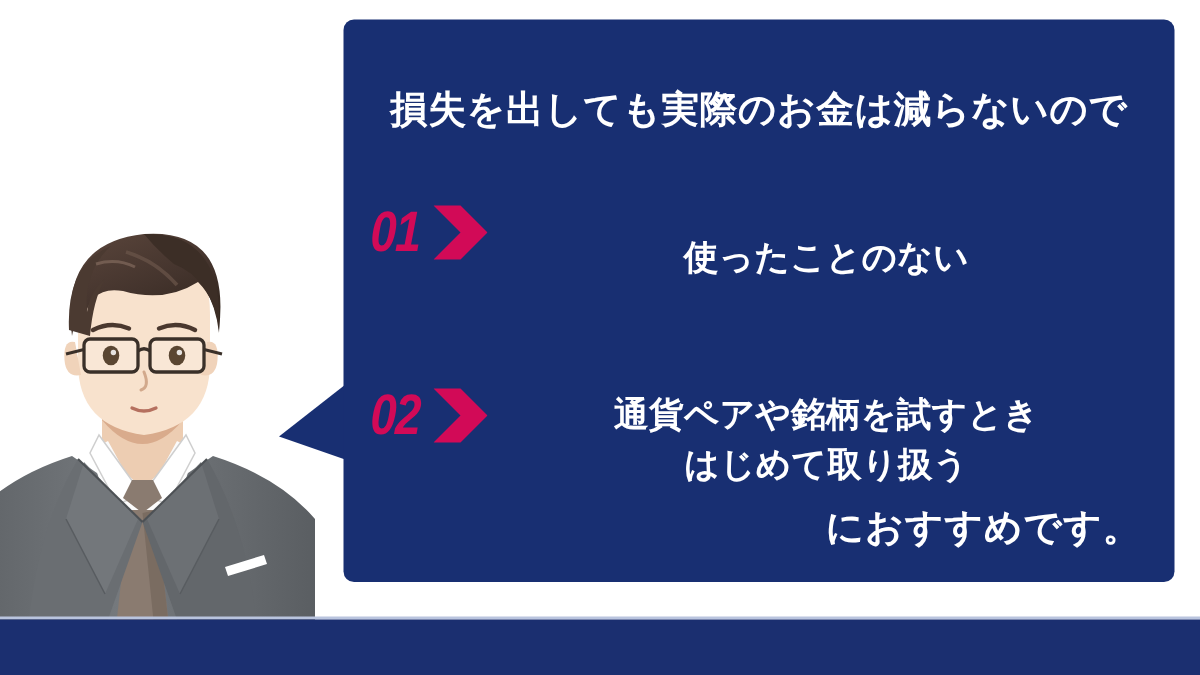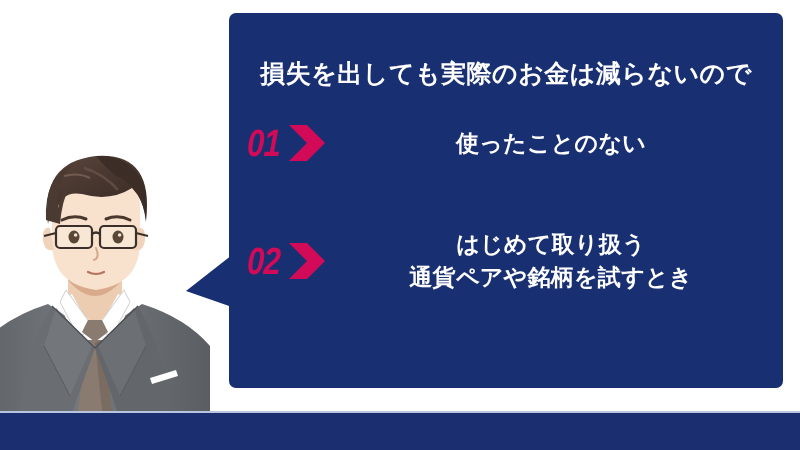--- a/index.html
+++ b/index.html
@@ -124,20 +124,21 @@
   .badge-arrow svg { display: block; }
 
   .item-text {
     flex: 1 1 auto;
     text-align: center;
     font-size: 23px;
     font-weight: 700;
     line-height: 1.42;
     letter-spacing: 0.3px;
     padding-right: 34px;
+    margin-top: 32px;
   }
   .item-text .line { display: block; white-space: nowrap; }
 
   .closing {
     position: absolute;
     right: 22px;
     top: 322px;
     font-size: 25px;
     font-weight: 700;
     letter-spacing: 0.8px;
@@ -177,25 +178,26 @@
       <div class="item-row row-2" style="width:554px;">
         <div class="badge">
           <span class="badge-number">02</span>
           <span class="badge-arrow">
             <svg width="36" height="40" viewBox="0 0 36 40" xmlns="http://www.w3.org/2000/svg">
               <polygon points="0,2 18,2 36,20 18,38 0,38 18,20" fill="#d20a57"></polygon>
             </svg>
           </span>
         </div>
         <div class="item-text">
+          <span class="line">通貨ペアや銘柄を試すとき</span>
           <span class="line">はじめて取り扱う</span>
-          <span class="line">通貨ペアや銘柄を試すとき</span>
         </div>
       </div>
 
+      <div class="closing">におすすめです。</div>
     </div>
   </div>
 
   <div id="character">
     <svg width="210" height="280" viewBox="0 0 210 280" xmlns="http://www.w3.org/2000/svg">
       <defs>
         <linearGradient id="suitG" x1="0" y1="0" x2="1" y2="0">
           <stop offset="0%" stop-color="#5f6367"></stop>
           <stop offset="45%" stop-color="#767a7e"></stop>
           <stop offset="100%" stop-color="#5a5e62"></stop>

